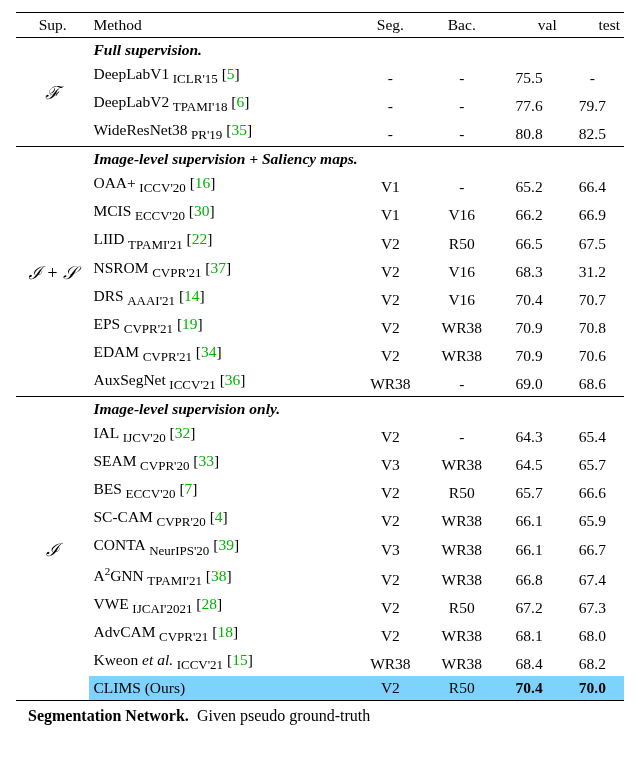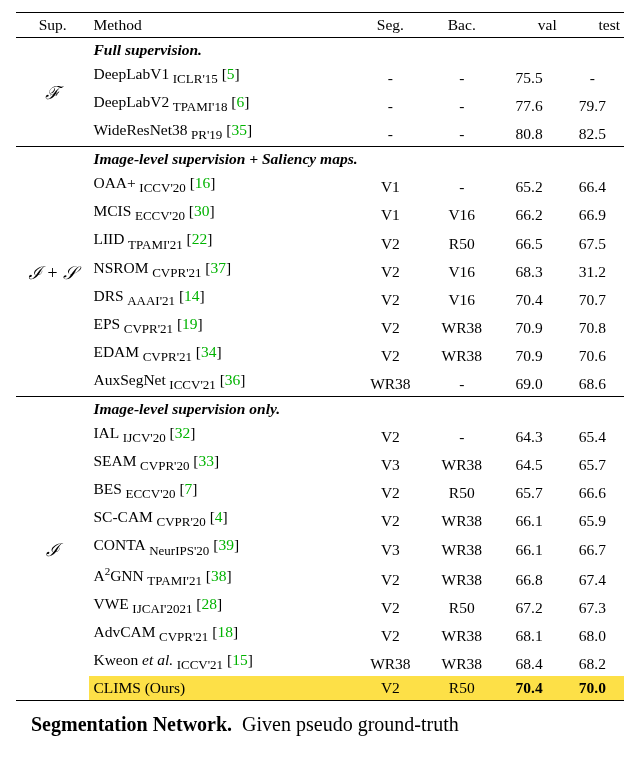--- a/index.html
+++ b/index.html
@@ -47,25 +47,25 @@
     font-size: 18px;
   }
   .venue {
     font-size: 13px;
     vertical-align: sub;
     padding-left: 1px;
   }
   .ref {
     color: #00b300;
   }
-  .hl td { background: #fde047; }
+  .hl td { background: #7dd3fc; }
   .bold { font-weight: bold; }
   .caption {
-    margin-top: 10px;
-    font-size: 20px;
+    margin-top: 4px;
+    font-size: 16px;
     line-height: 1.35;
     text-align: justify;
   }
   .caption .lead { font-weight: bold; }
   .super { font-size: 11px; vertical-align: super; }
 </style>
 </head>
 <body>
 
 <table>

